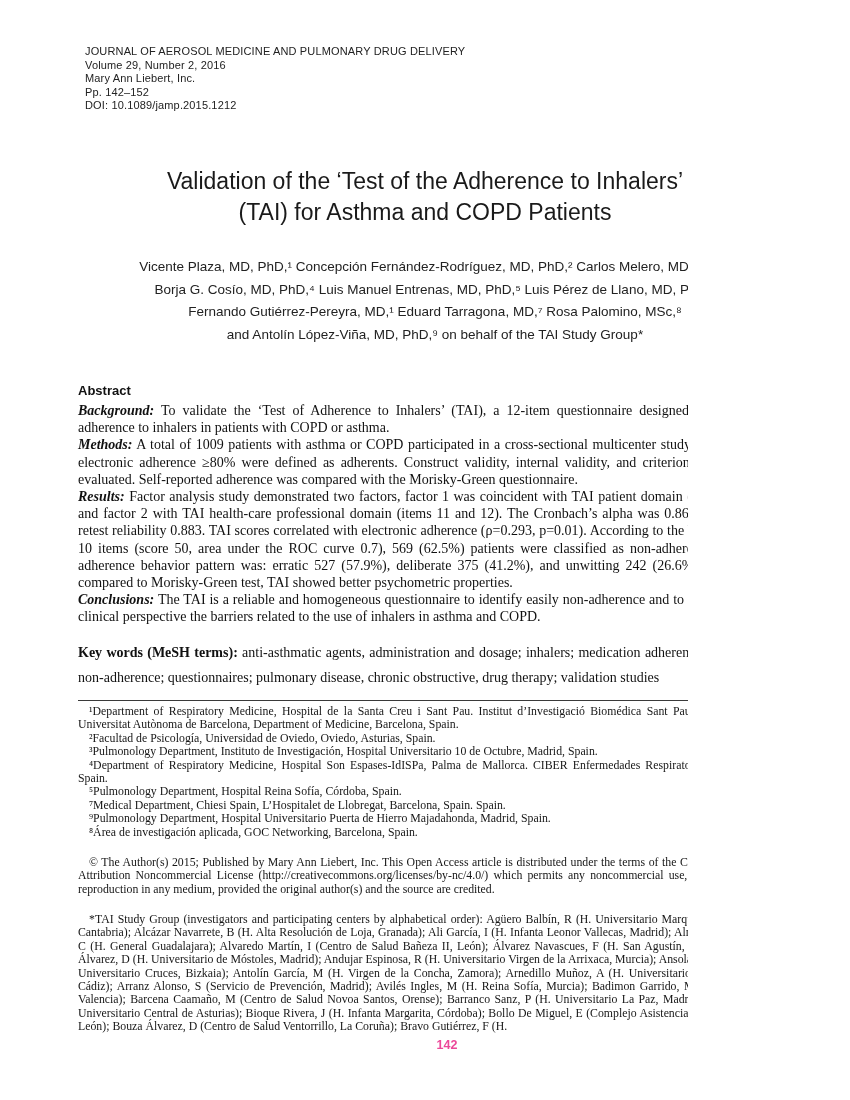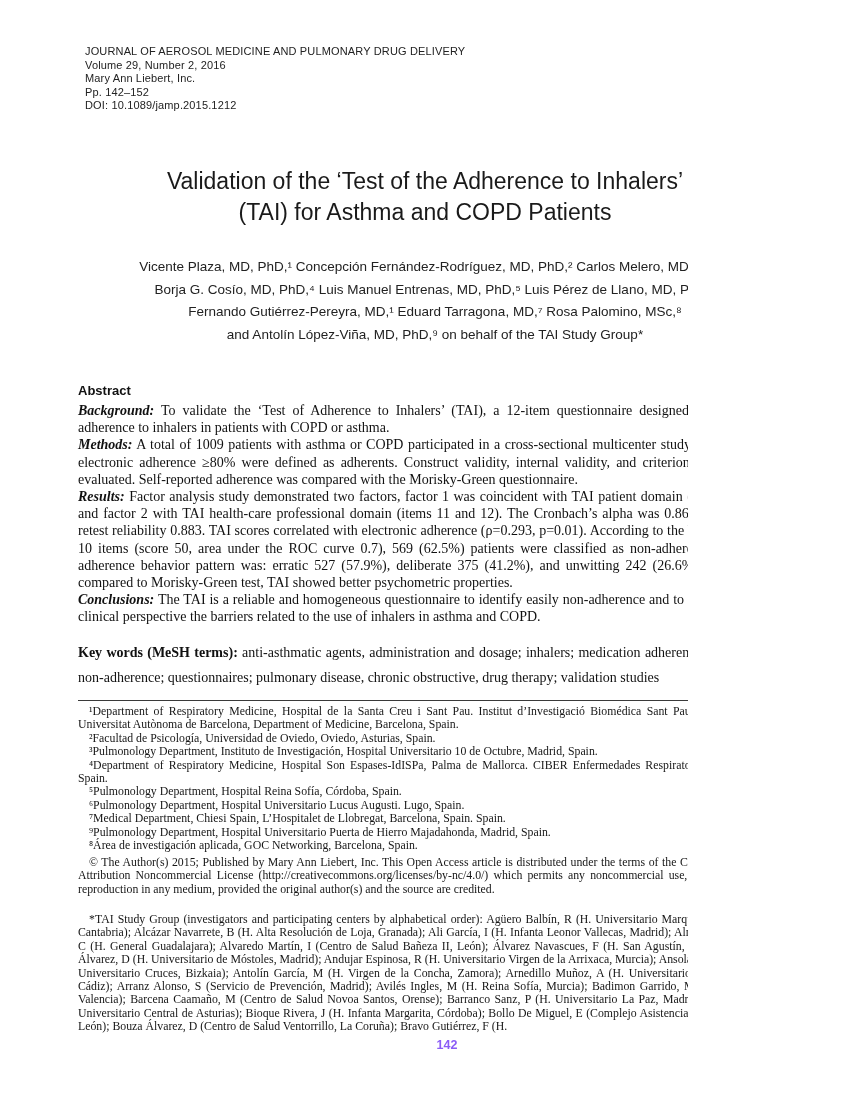--- a/index.html
+++ b/index.html
@@ -131,21 +131,21 @@
 
   .page-number {
     position: absolute;
     top: 1038px;
     left: 0;
     width: 850px;
     text-align: center;
     font-family: "Liberation Sans", "DejaVu Sans", sans-serif;
     font-size: 12.5px;
     font-weight: 700;
-    color: #8b5cf6;
+    color: #ec4899;
     padding-left: 44px;
   }
 </style>
 </head>
 <body>
 
 <div class="page">
 
   <header class="journal-header">
     <div>JOURNAL OF AEROSOL MEDICINE AND PULMONARY DRUG DELIVERY</div>
@@ -182,21 +182,20 @@
   </section>
 
   <hr class="footnote-rule">
 
   <section class="affiliations small-serif">
     <p class="fn">¹Department of Respiratory Medicine, Hospital de la Santa Creu i Sant Pau. Institut d’Investigació Biomédica Sant Pau (IIB Sant Pau), Universitat Autònoma de Barcelona, Department of Medicine, Barcelona, Spain.</p>
     <p class="fn">²Facultad de Psicología, Universidad de Oviedo, Oviedo, Asturias, Spain.</p>
     <p class="fn">³Pulmonology Department, Instituto de Investigación, Hospital Universitario 10 de Octubre, Madrid, Spain.</p>
     <p class="fn">⁴Department of Respiratory Medicine, Hospital Son Espases-IdISPa, Palma de Mallorca. CIBER Enfermedades Respiratorias (CIBERES), Spain.</p>
     <p class="fn">⁵Pulmonology Department, Hospital Reina Sofía, Córdoba, Spain.</p>
-    <p class="fn">⁶Pulmonology Department, Hospital Universitario Lucus Augusti. Lugo, Spain.</p>
     <p class="fn">⁷Medical Department, Chiesi Spain, L’Hospitalet de Llobregat, Barcelona, Spain. Spain.</p>
     <p class="fn">⁹Pulmonology Department, Hospital Universitario Puerta de Hierro Majadahonda, Madrid, Spain.</p>
     <p class="fn">⁸Área de investigación aplicada, GOC Networking, Barcelona, Spain.</p>
   </section>
 
   <p class="copyright small-serif">© The Author(s) 2015; Published by Mary Ann Liebert, Inc. This Open Access article is distributed under the terms of the Creative Commons Attribution Noncommercial License (http://creativecommons.org/licenses/by-nc/4.0/) which permits any noncommercial use, distribution, and reproduction in any medium, provided the original author(s) and the source are credited.</p>
 
   <p class="study-group small-serif">*TAI Study Group (investigators and participating centers by alphabetical order): Agüero Balbín, R (H. Universitario Marqués de Valdecilla, Cantabria); Alcázar Navarrete, B (H. Alta Resolución de Loja, Granada); Ali García, I (H. Infanta Leonor Vallecas, Madrid); Almonacid Sánchez, C (H. General Guadalajara); Alvaredo Martín, I (Centro de Salud Bañeza II, León); Álvarez Navascues, F (H. San Agustín, Asturias); Álvaro Álvarez, D (H. Universitario de Móstoles, Madrid); Andujar Espinosa, R (H. Universitario Virgen de la Arrixaca, Murcia); Ansola Zubiaurre, P (H. Universitario Cruces, Bizkaia); Antolín García, M (H. Virgen de la Concha, Zamora); Arnedillo Muñoz, A (H. Universitario Puerta del Mar, Cádiz); Arranz Alonso, S (Servicio de Prevención, Madrid); Avilés Ingles, M (H. Reina Sofía, Murcia); Badimon Garrido, M (H. General de Valencia); Barcena Caamaño, M (Centro de Salud Novoa Santos, Orense); Barranco Sanz, P (H. Universitario La Paz, Madrid); Bazús, T (H. Universitario Central de Asturias); Bioque Rivera, J (H. Infanta Margarita, Córdoba); Bollo De Miguel, E (Complejo Asistencial Universitario de León); Bouza Álvarez, D (Centro de Salud Ventorrillo, La Coruña); Bravo Gutiérrez, F (H.</p>
 
   <div class="page-number">142</div>

